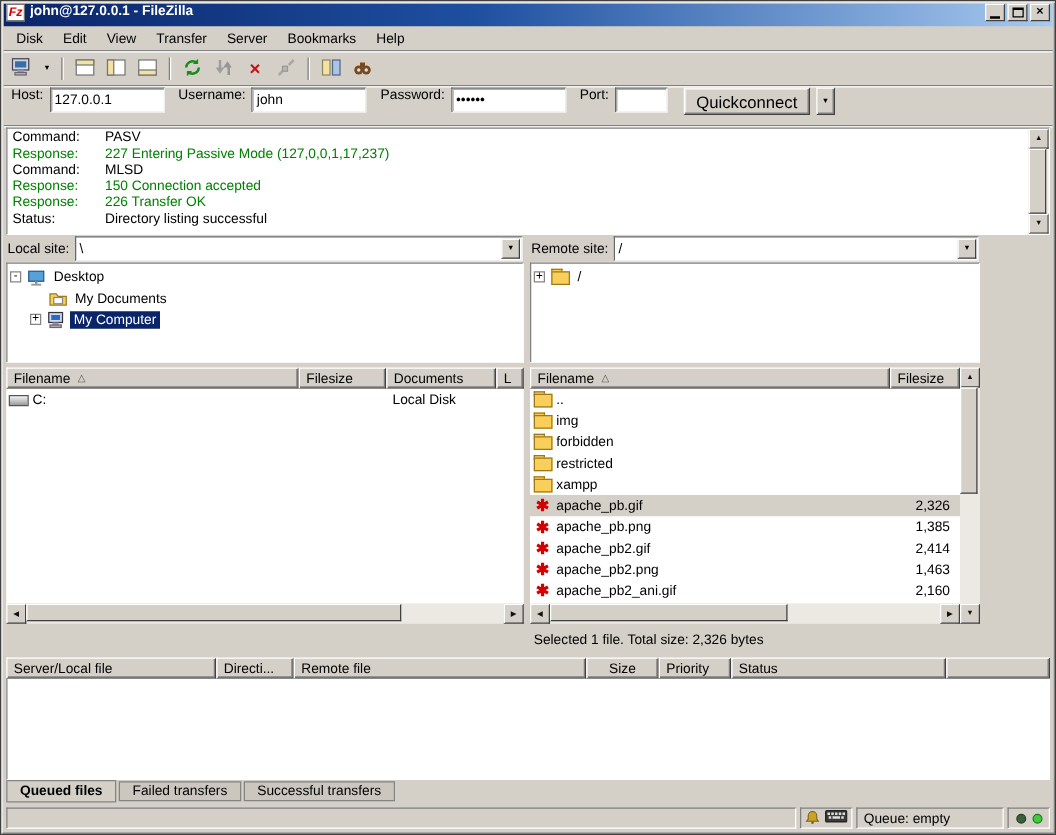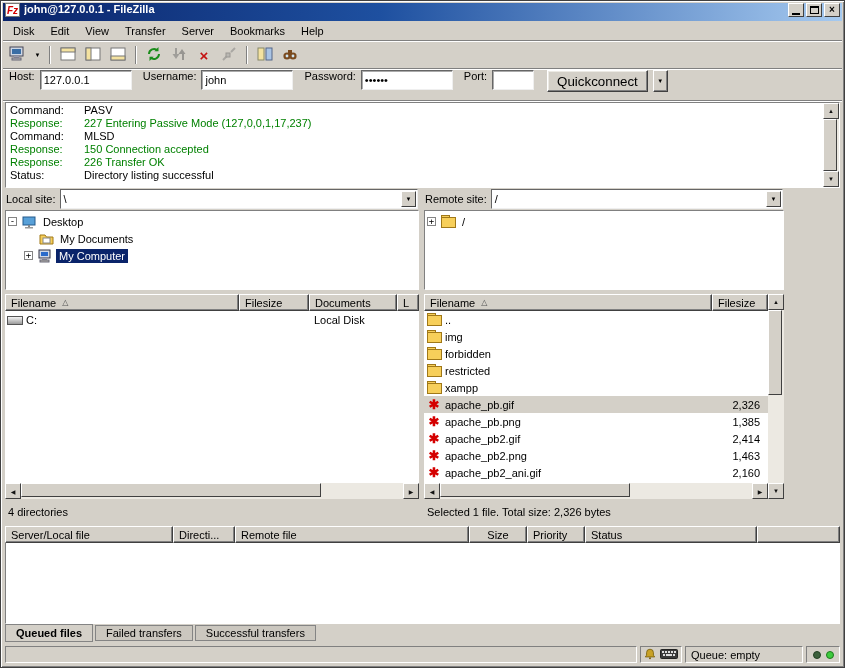--- a/index.html
+++ b/index.html
@@ -310,21 +310,20 @@
           <span class="l-type">Local Disk</span>
         </div>
       </div>
       <div class="hscroll">
         <span class="sbtn">◀</span>
         <div class="htrack">
             <div class="hthumb" style="width:300px"></div>
           </div>
         <span class="sbtn">▶</span>
       </div>
-      <div class="pane-status">4 directories</div>
     </div>
 
     <div class="splitter"></div>
 
     <div class="pane remote">
       <div class="site-row">
         <span>Remote site:</span>
         <div class="combo">
           <span class="combo-val">/</span>
           <span class="combo-btn">

